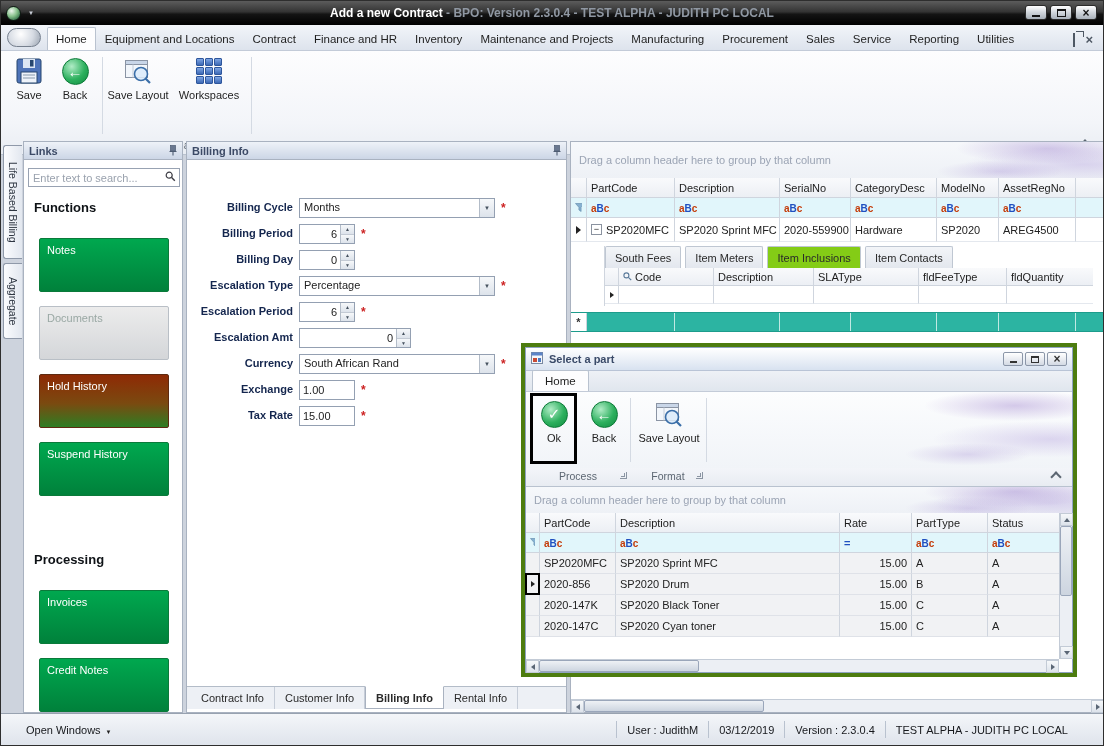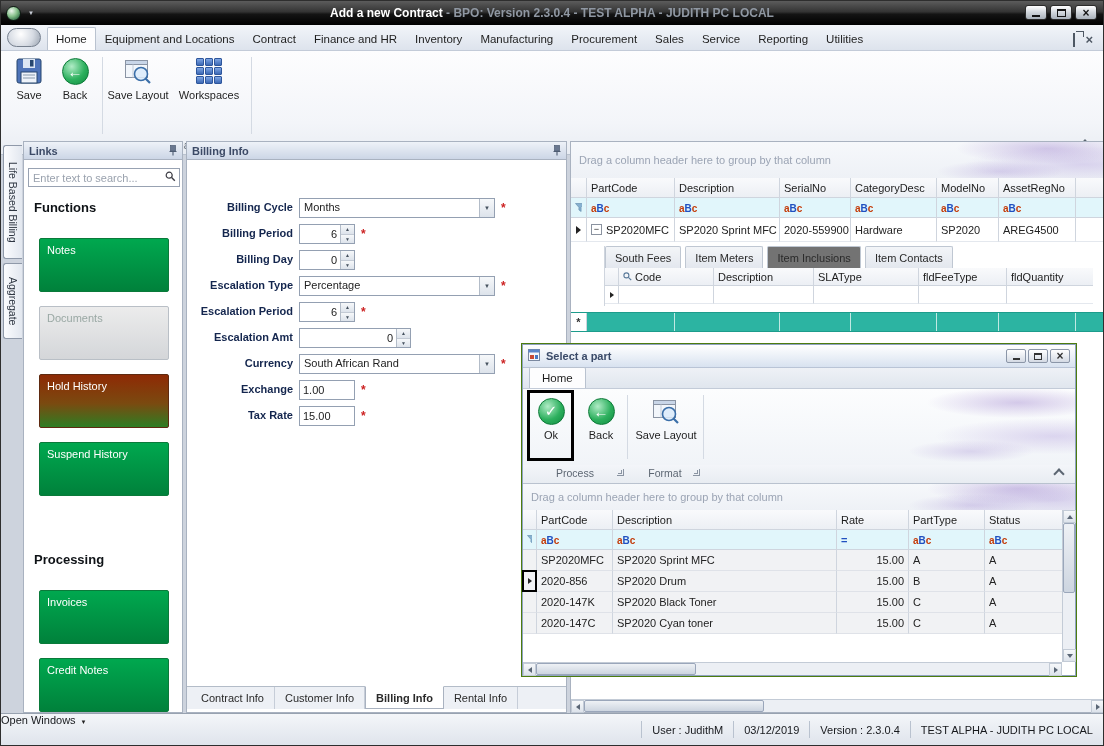--- a/index.html
+++ b/index.html
@@ -101,50 +101,50 @@
   .mrow .gc{background:#f1f2f4;border-bottom-color:#dfe2e8}
   .gc.fill{flex:1 1 auto;border-right:none}
   .gc.r{justify-content:flex-end}
   .arrow-r{width:0;height:0;border-left:5px solid #222;border-top:4px solid transparent;border-bottom:4px solid transparent;display:inline-block}
   .expbox{width:11px;height:11px;border:1px solid #8b93a0;background:#fff;display:inline-flex;align-items:center;justify-content:center;margin-right:4px;flex:0 0 auto;font-size:9px;line-height:1;color:#222}
   .expbox::before{content:"−";margin-top:-1px}
   .fa,.fc{color:#c43c0a;font-weight:bold;font-size:10px}
   .fb{color:#2050c0;font-weight:bold;font-size:10px}
   .eq{color:#2050c0;font-weight:bold}
   .dtab{padding:0 9px;height:22px;background:linear-gradient(#f3f5f8,#e3e7ee);border:1px solid #bfc7d2;border-bottom:none;border-radius:2px 2px 0 0;margin-right:1px;display:inline-flex;align-items:center;color:#2a2a2a}
-  .dtab.active{background:#737373;position:relative;z-index:2}
+  .dtab.active{background:#84cc16;position:relative;z-index:2}
   .tealbar{position:absolute;display:flex;height:20px;border-top:1px solid #1d9c8c;border-bottom:1px solid #1d9c8c}
   .tealcell{background:var(--teal-row,#2cb4a2);border-right:1px solid rgba(255,255,255,.7);flex:0 0 auto}
   .scrollh{position:absolute;height:13px;background:#eceff4;border-top:1px solid #c3cbd6;display:flex}
   .scrollv{position:absolute;width:13px;background:#eceff4;border-left:1px solid #c3cbd6;display:flex;flex-direction:column}
   .sarrow{width:13px;height:13px;display:flex;align-items:center;justify-content:center;background:linear-gradient(#f6f8fa,#dde3eb);border:1px solid #c3cbd6;flex:0 0 auto}
   .strack{flex:1;position:relative}
   .tri-l{width:0;height:0;border-right:4px solid #5a6675;border-top:3px solid transparent;border-bottom:3px solid transparent}
   .tri-r{width:0;height:0;border-left:4px solid #5a6675;border-top:3px solid transparent;border-bottom:3px solid transparent}
   .tri-u{width:0;height:0;border-bottom:4px solid #5a6675;border-left:3px solid transparent;border-right:3px solid transparent}
   .tri-d{width:0;height:0;border-top:4px solid #5a6675;border-left:3px solid transparent;border-right:3px solid transparent}
   .sthumb{position:absolute;background:linear-gradient(#eef1f5,#cdd5e0);border:1px solid #9aa6ba;border-radius:2px}
 
   
-  .modal{position:absolute;border:1px solid #4d7c0f;background:#84cc16}
+  .modal{position:absolute;border:4px solid #4d7c0f;background:#84cc16}
   .m-inner{position:absolute;inset:0;border:1px solid #8fa3c0;background:#eef2f8}
   .m-titlebar{position:absolute;left:0;top:0;right:0;height:23px;background:linear-gradient(#ffffff,#d8e2f0);border-bottom:1px solid #b9c4d6;display:flex;align-items:center;gap:6px;padding:0 5px;color:#3a4a68;font-weight:bold}
   .m-btns{margin-left:auto;display:flex;gap:2px}
   .mwbtn{width:20px;height:14px;border:1px solid #8b96a8;border-radius:2px;background:linear-gradient(#fff,#d4dae4);display:inline-flex;align-items:center;justify-content:center;color:#333;font-size:10px}
   .mwbtn .gl-min{background:#333;margin-top:6px;width:7px}
   .mwbtn .gl-max{width:8px;height:7px;border-color:#333;border-top-width:2px}
   .m-tabrow{position:absolute;left:0;top:23px;right:0;height:21px;background:linear-gradient(#eef1f6,#e0e6ee);border-bottom:1px solid #c3cbd8;display:flex;align-items:flex-end;padding:0 6px}
   .m-ribbon{position:absolute;left:0;top:44px;right:0;height:76px;background:linear-gradient(#fcfdfe,#f1f4f8)}
   .m-groups{position:absolute;left:0;top:120px;right:0;height:19px;border-bottom:1px solid #b9c2cf;color:#5c6672;font-size:10.5px;background:linear-gradient(#f3f5f9,#e8ecf2)}
   .m-grid{position:absolute;left:0;top:139px;right:0;bottom:0;background:#fff}
   .ok-highlight{position:absolute;border:3px solid #000;pointer-events:none}
   .row-highlight{position:absolute;inset:-1px;border:2px solid #000;pointer-events:none}
 
   
-  .statusbar{position:absolute;left:0;right:0;bottom:0;height:32px;background:linear-gradient(#f4f6f9,#dfe4ec);border-top:1px solid #98a2b0;display:flex;align-items:flex-start;padding:0 0;color:#16181c}
+  .statusbar{position:absolute;left:0;right:0;bottom:0;height:32px;background:linear-gradient(#f4f6f9,#dfe4ec);border-top:1px solid #98a2b0;display:flex;align-items:center;padding:0 25px;color:#16181c}
   .sright{margin-left:auto;display:flex;align-items:center;height:100%}
   .sseg{display:flex;align-items:center;padding:0 10px;border-left:1px solid #b9c2cf;height:17px;white-space:nowrap}
   .owin{display:flex;align-items:center;gap:5px}
   .owin-caret::before{content:"▼";font-size:6px;color:#222}
 </style>
 </head>
 <body>
 
 <div id="app">
 
@@ -165,20 +165,21 @@
     </div>
   </div>
 
   <div class="ribbontabs">
     <span class="apporb"></span>
     <span class="rtab active">Home</span>
     <span class="rtab">Equipment and Locations</span>
     <span class="rtab">Contract</span>
     <span class="rtab">Finance and HR</span>
     <span class="rtab">Inventory</span>
+    <span class="rtab">Maintenance and Projects</span>
     <span class="rtab">Manufacturing</span>
     <span class="rtab">Procurement</span>
     <span class="rtab">Sales</span>
     <span class="rtab">Service</span>
     <span class="rtab">Reporting</span>
     <span class="rtab">Utilities</span>
     <span class="mdi-btns">
       <span><span class="gl-mdimin"></span></span>
       <span><span class="gl-restore"></span></span>
       <span class="gl-mdix"></span>

